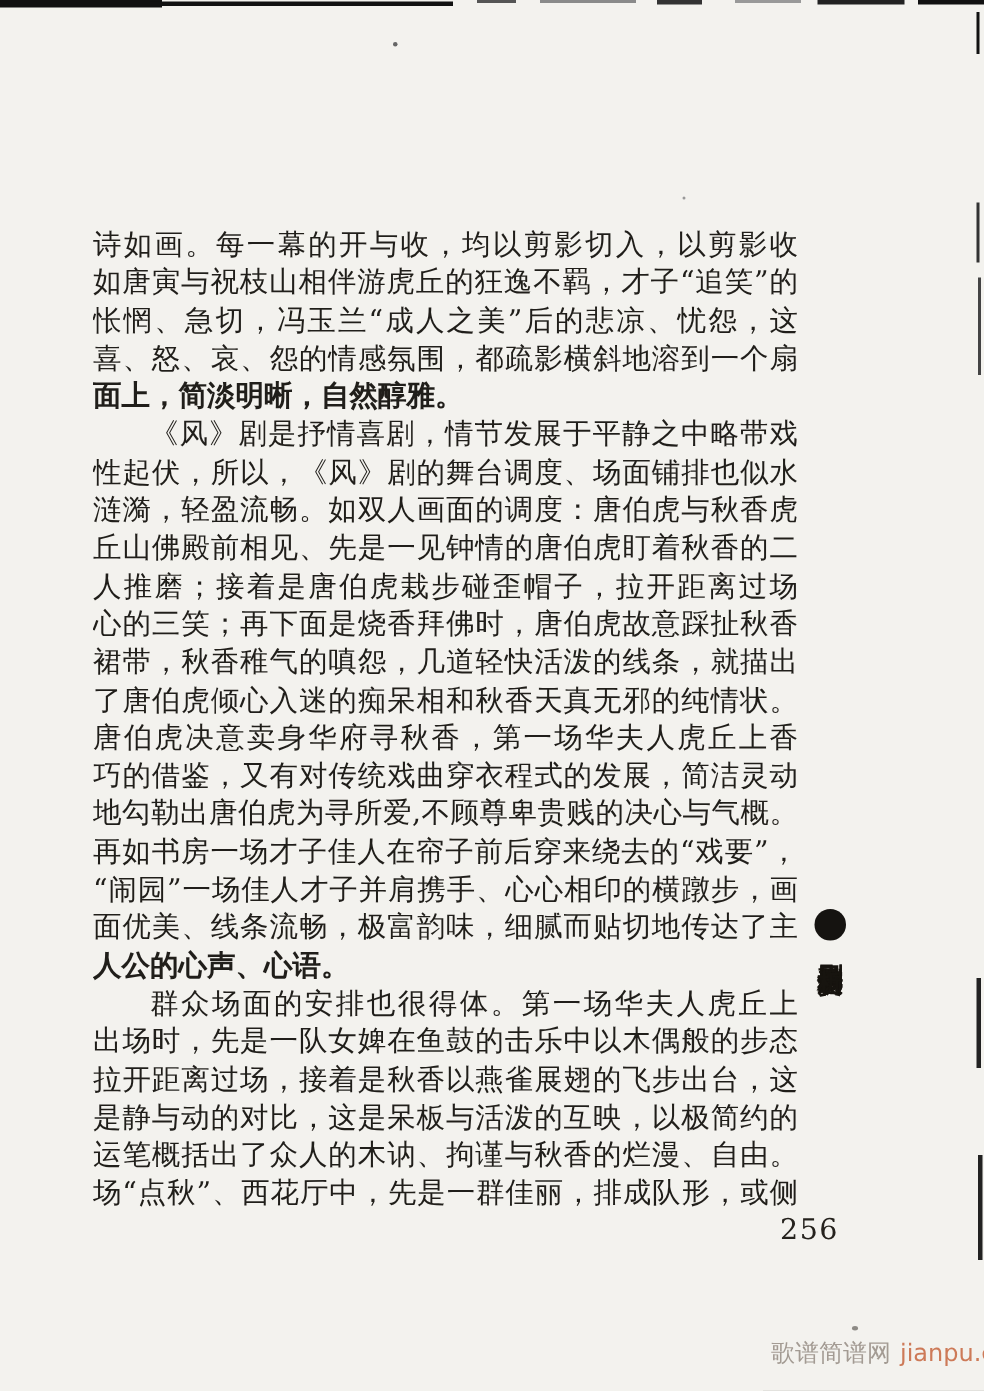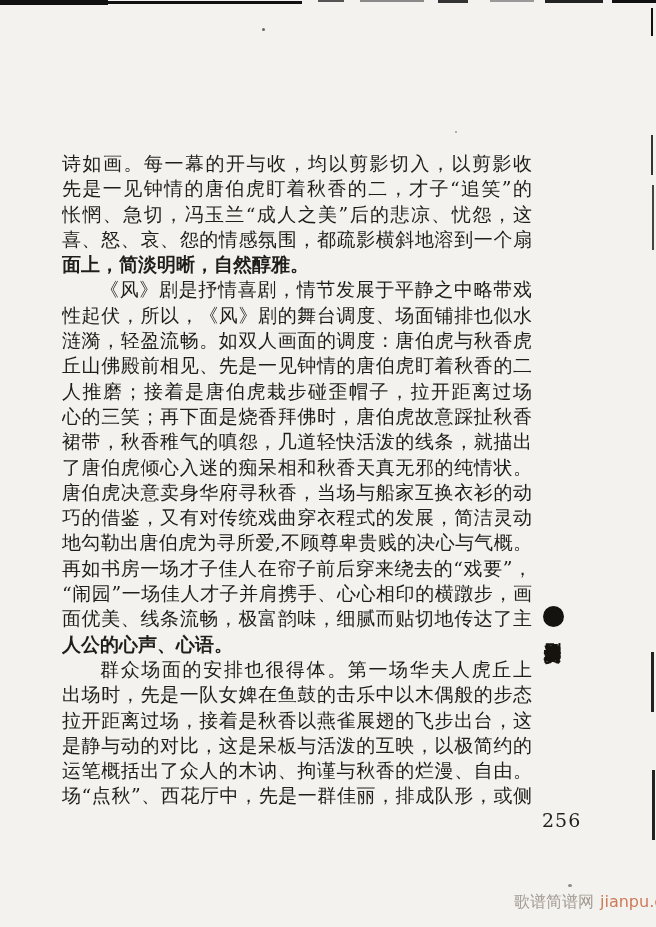--- a/index.html
+++ b/index.html
@@ -30,21 +30,21 @@
     width:21px; height:21px; border-radius:50%;
     background:#151310;
   }
   .vtitle {
     position:absolute; left:542px; top:629px; height:180px;
     writing-mode:vertical-rl; text-orientation:upright;
     font-weight:bold; font-size:17px; letter-spacing:0.4px;
     color:#17140f;
   }
   .pagenum {
-    position:absolute; left:542px; top:809px;
+    position:absolute; left:520px; top:809px;
     font-size:19px; letter-spacing:1px; color:#25221d;
   }
   
   .watermark {
     position:absolute; left:514px; top:892px;
     font-size:16px; font-family:"DejaVu Sans","Liberation Sans",sans-serif;
     white-space:nowrap;
   }
   .wm-name { color:#a39b93; }
   .wm-url  { margin-left:6px; }
@@ -70,33 +70,33 @@
   <div class="art" style="left:652px;top:185px;width:2px;height:65px;background:#444;"></div>
   <div class="art" style="left:651px;top:652px;width:3px;height:60px;background:#222;"></div>
   <div class="art" style="left:652px;top:770px;width:3px;height:70px;background:#222;"></div>
 
   <div class="art" style="left:262px;top:28px;width:3px;height:3px;background:#666;border-radius:50%;"></div>
   <div class="art" style="left:455px;top:131px;width:2px;height:2px;background:#999;border-radius:50%;"></div>
   <div class="art" style="left:568px;top:884px;width:4px;height:3px;background:#8d8a85;border-radius:50%;"></div>
 
   <div class="text-block" id="text-block">
       <div class="line">诗如画。每一幕的开与收，均以剪影切入，以剪影收煞，</div>
-      <div class="line">先是一见钟情的唐伯虎盯着秋香的二，才子“追笑”的</div>
+      <div class="line">如唐寅与祝枝山相伴游虎丘的狂逸不羁，才子“追笑”的</div>
       <div class="line">怅惘、急切，冯玉兰“成人之美”后的悲凉、忧怨，这</div>
       <div class="line">喜、怒、哀、怨的情感氛围，都疏影横斜地溶到一个扇</div>
       <div class="line flush">面上，简淡明晰，自然醇雅。</div>
       <div class="line indent">《风》剧是抒情喜剧，情节发展于平静之中略带戏剧</div>
       <div class="line">性起伏，所以，《风》剧的舞台调度、场面铺排也似水中</div>
       <div class="line">涟漪，轻盈流畅。如双人画面的调度：唐伯虎与秋香虎</div>
       <div class="line">丘山佛殿前相见、先是一见钟情的唐伯虎盯着秋香的二</div>
       <div class="line">人推磨；接着是唐伯虎栽步碰歪帽子，拉开距离过场</div>
       <div class="line">心的三笑；再下面是烧香拜佛时，唐伯虎故意踩扯秋香</div>
       <div class="line">裙带，秋香稚气的嗔怨，几道轻快活泼的线条，就描出</div>
       <div class="line">了唐伯虎倾心入迷的痴呆相和秋香天真无邪的纯情状。</div>
-      <div class="line">唐伯虎决意卖身华府寻秋香，当场与船家互换衣衫的动</div>
+      <div class="line">唐伯虎决意卖身华府寻秋香，第一场华夫人虎丘上香</div>
       <div class="line">巧的借鉴，又有对传统戏曲穿衣程式的发展，简洁灵动</div>
       <div class="line">地勾勒出唐伯虎为寻所爱,不顾尊卑贵贱的决心与气概。</div>
       <div class="line">再如书房一场才子佳人在帘子前后穿来绕去的“戏要”，</div>
       <div class="line">“闹园”一场佳人才子并肩携手、心心相印的横蹾步，画</div>
       <div class="line">面优美、线条流畅，极富韵味，细腻而贴切地传达了主</div>
       <div class="line flush">人公的心声、心语。</div>
       <div class="line indent">群众场面的安排也很得体。第一场华夫人虎丘上香，</div>
       <div class="line">出场时，先是一队女婢在鱼鼓的击乐中以木偶般的步态</div>
       <div class="line">拉开距离过场，接着是秋香以燕雀展翅的飞步出台，这</div>
       <div class="line">是静与动的对比，这是呆板与活泼的互映，以极简约的</div>

